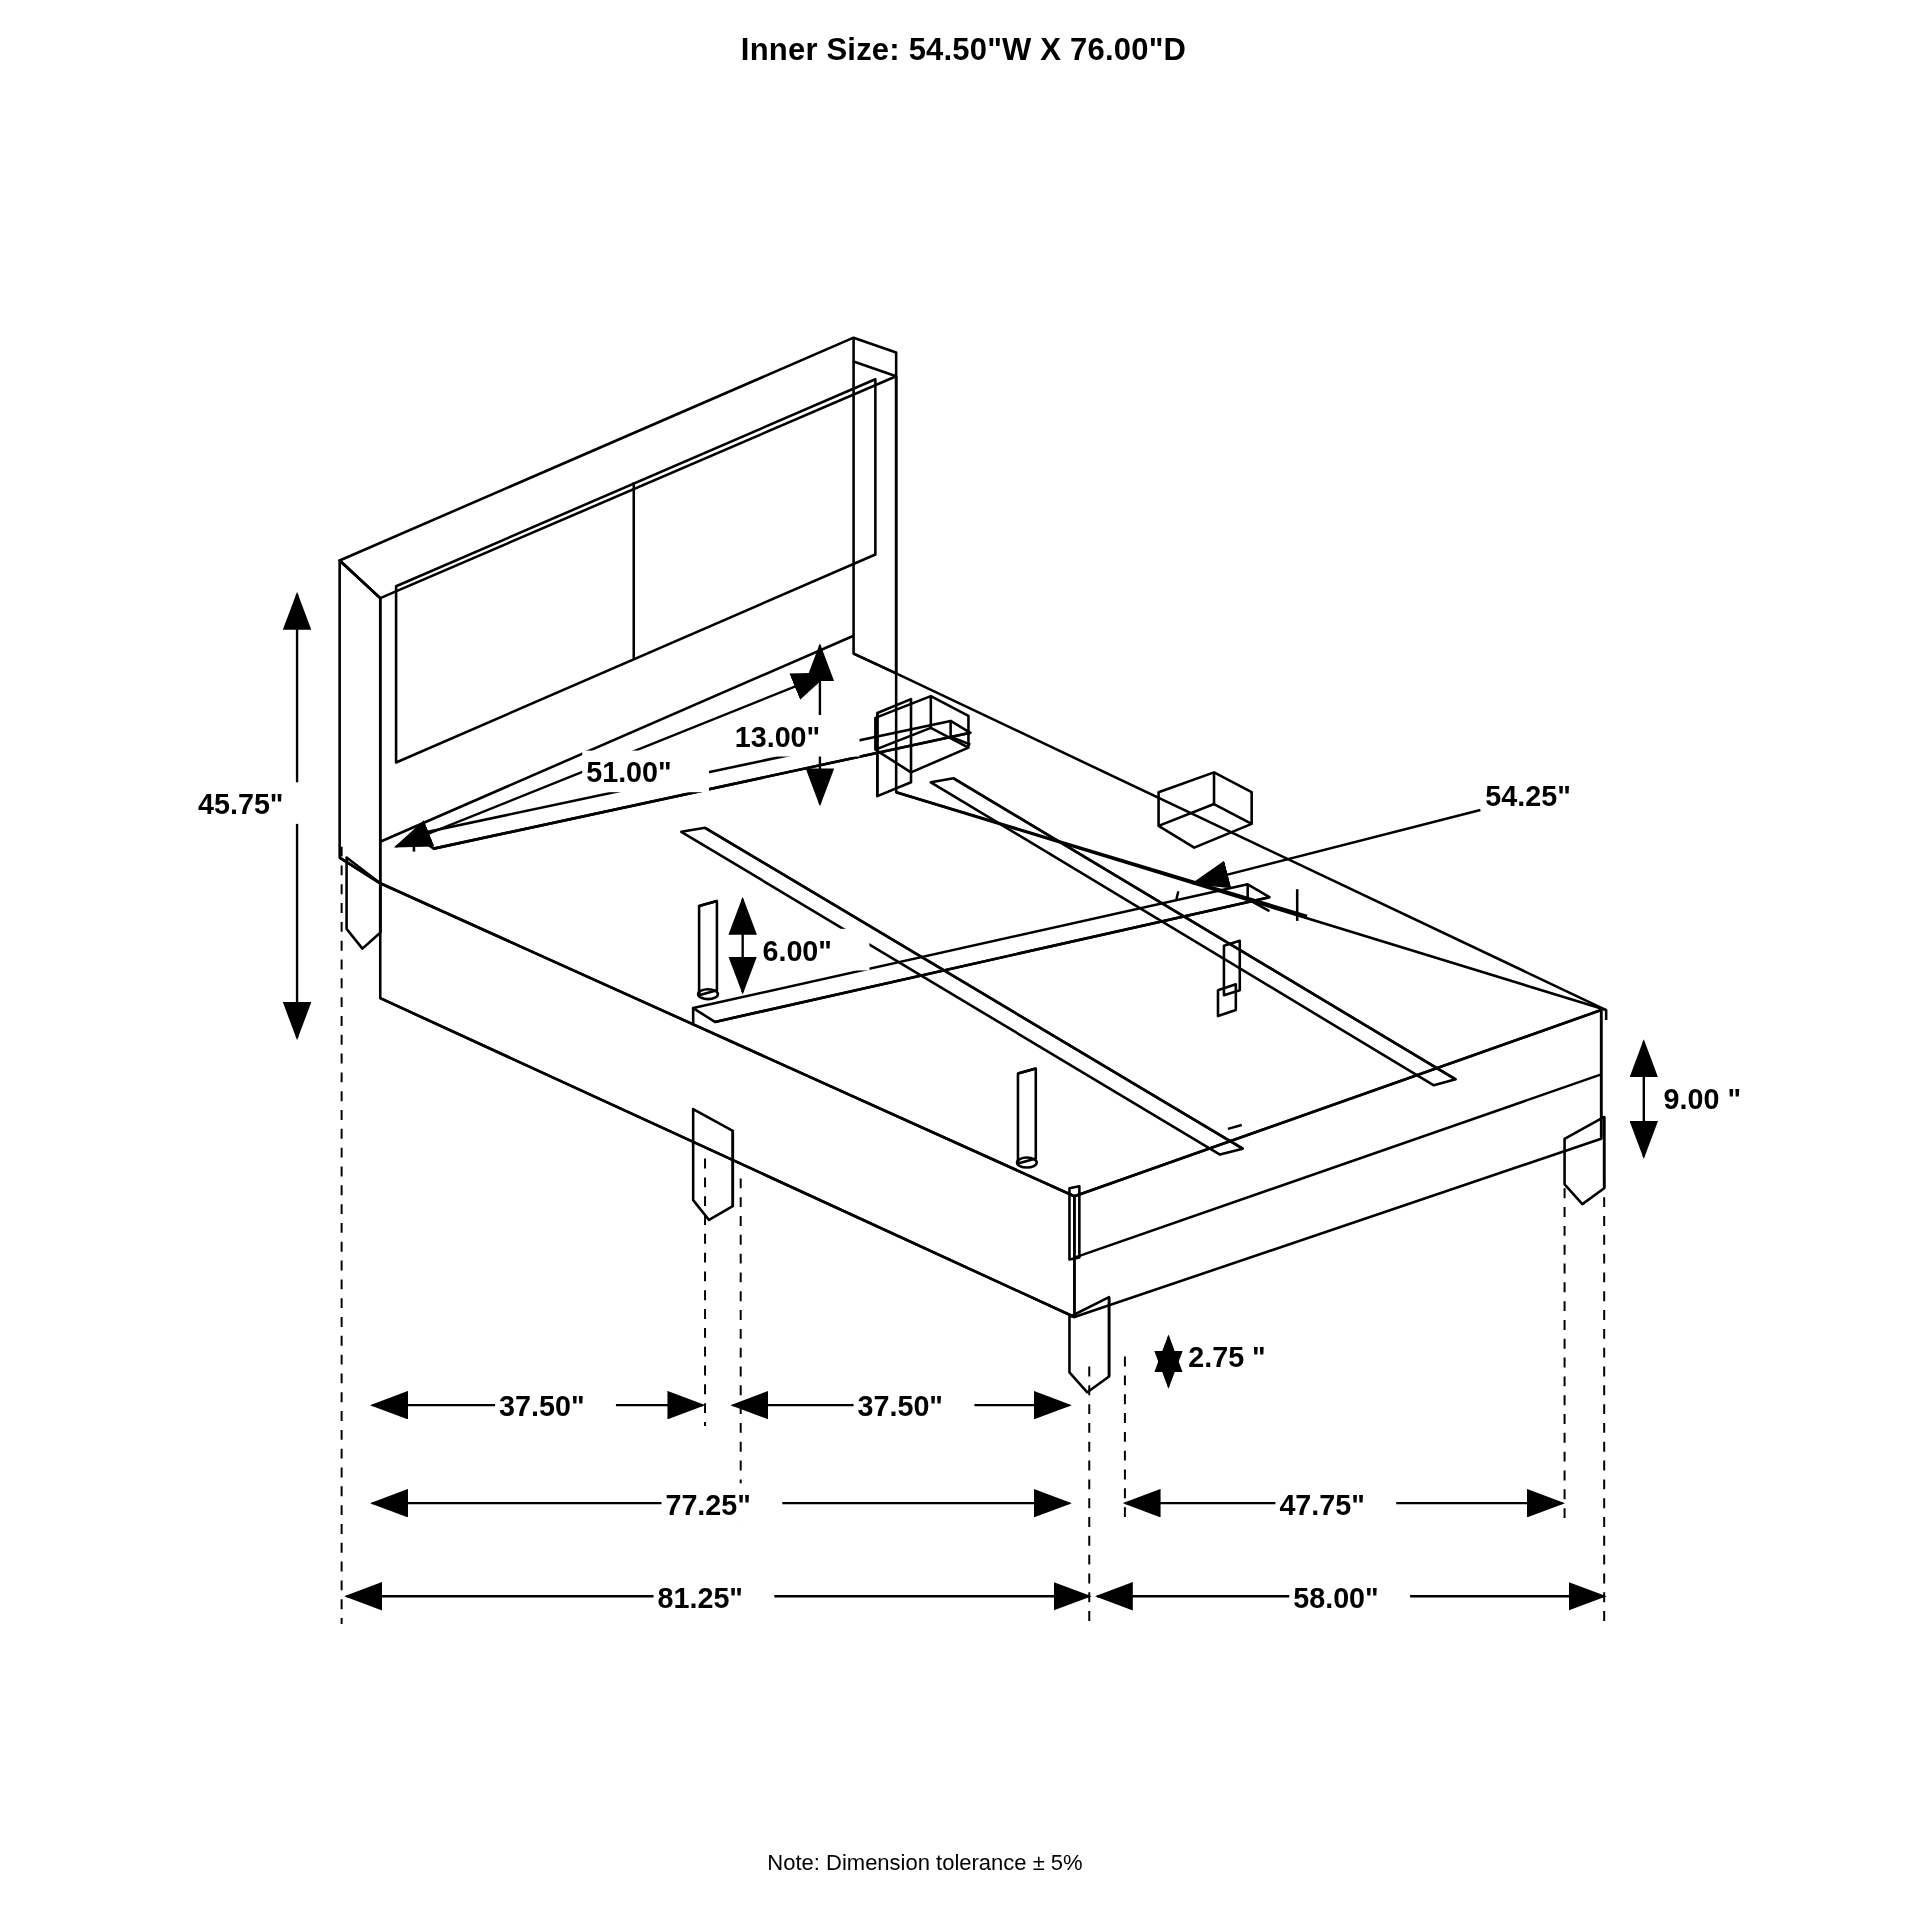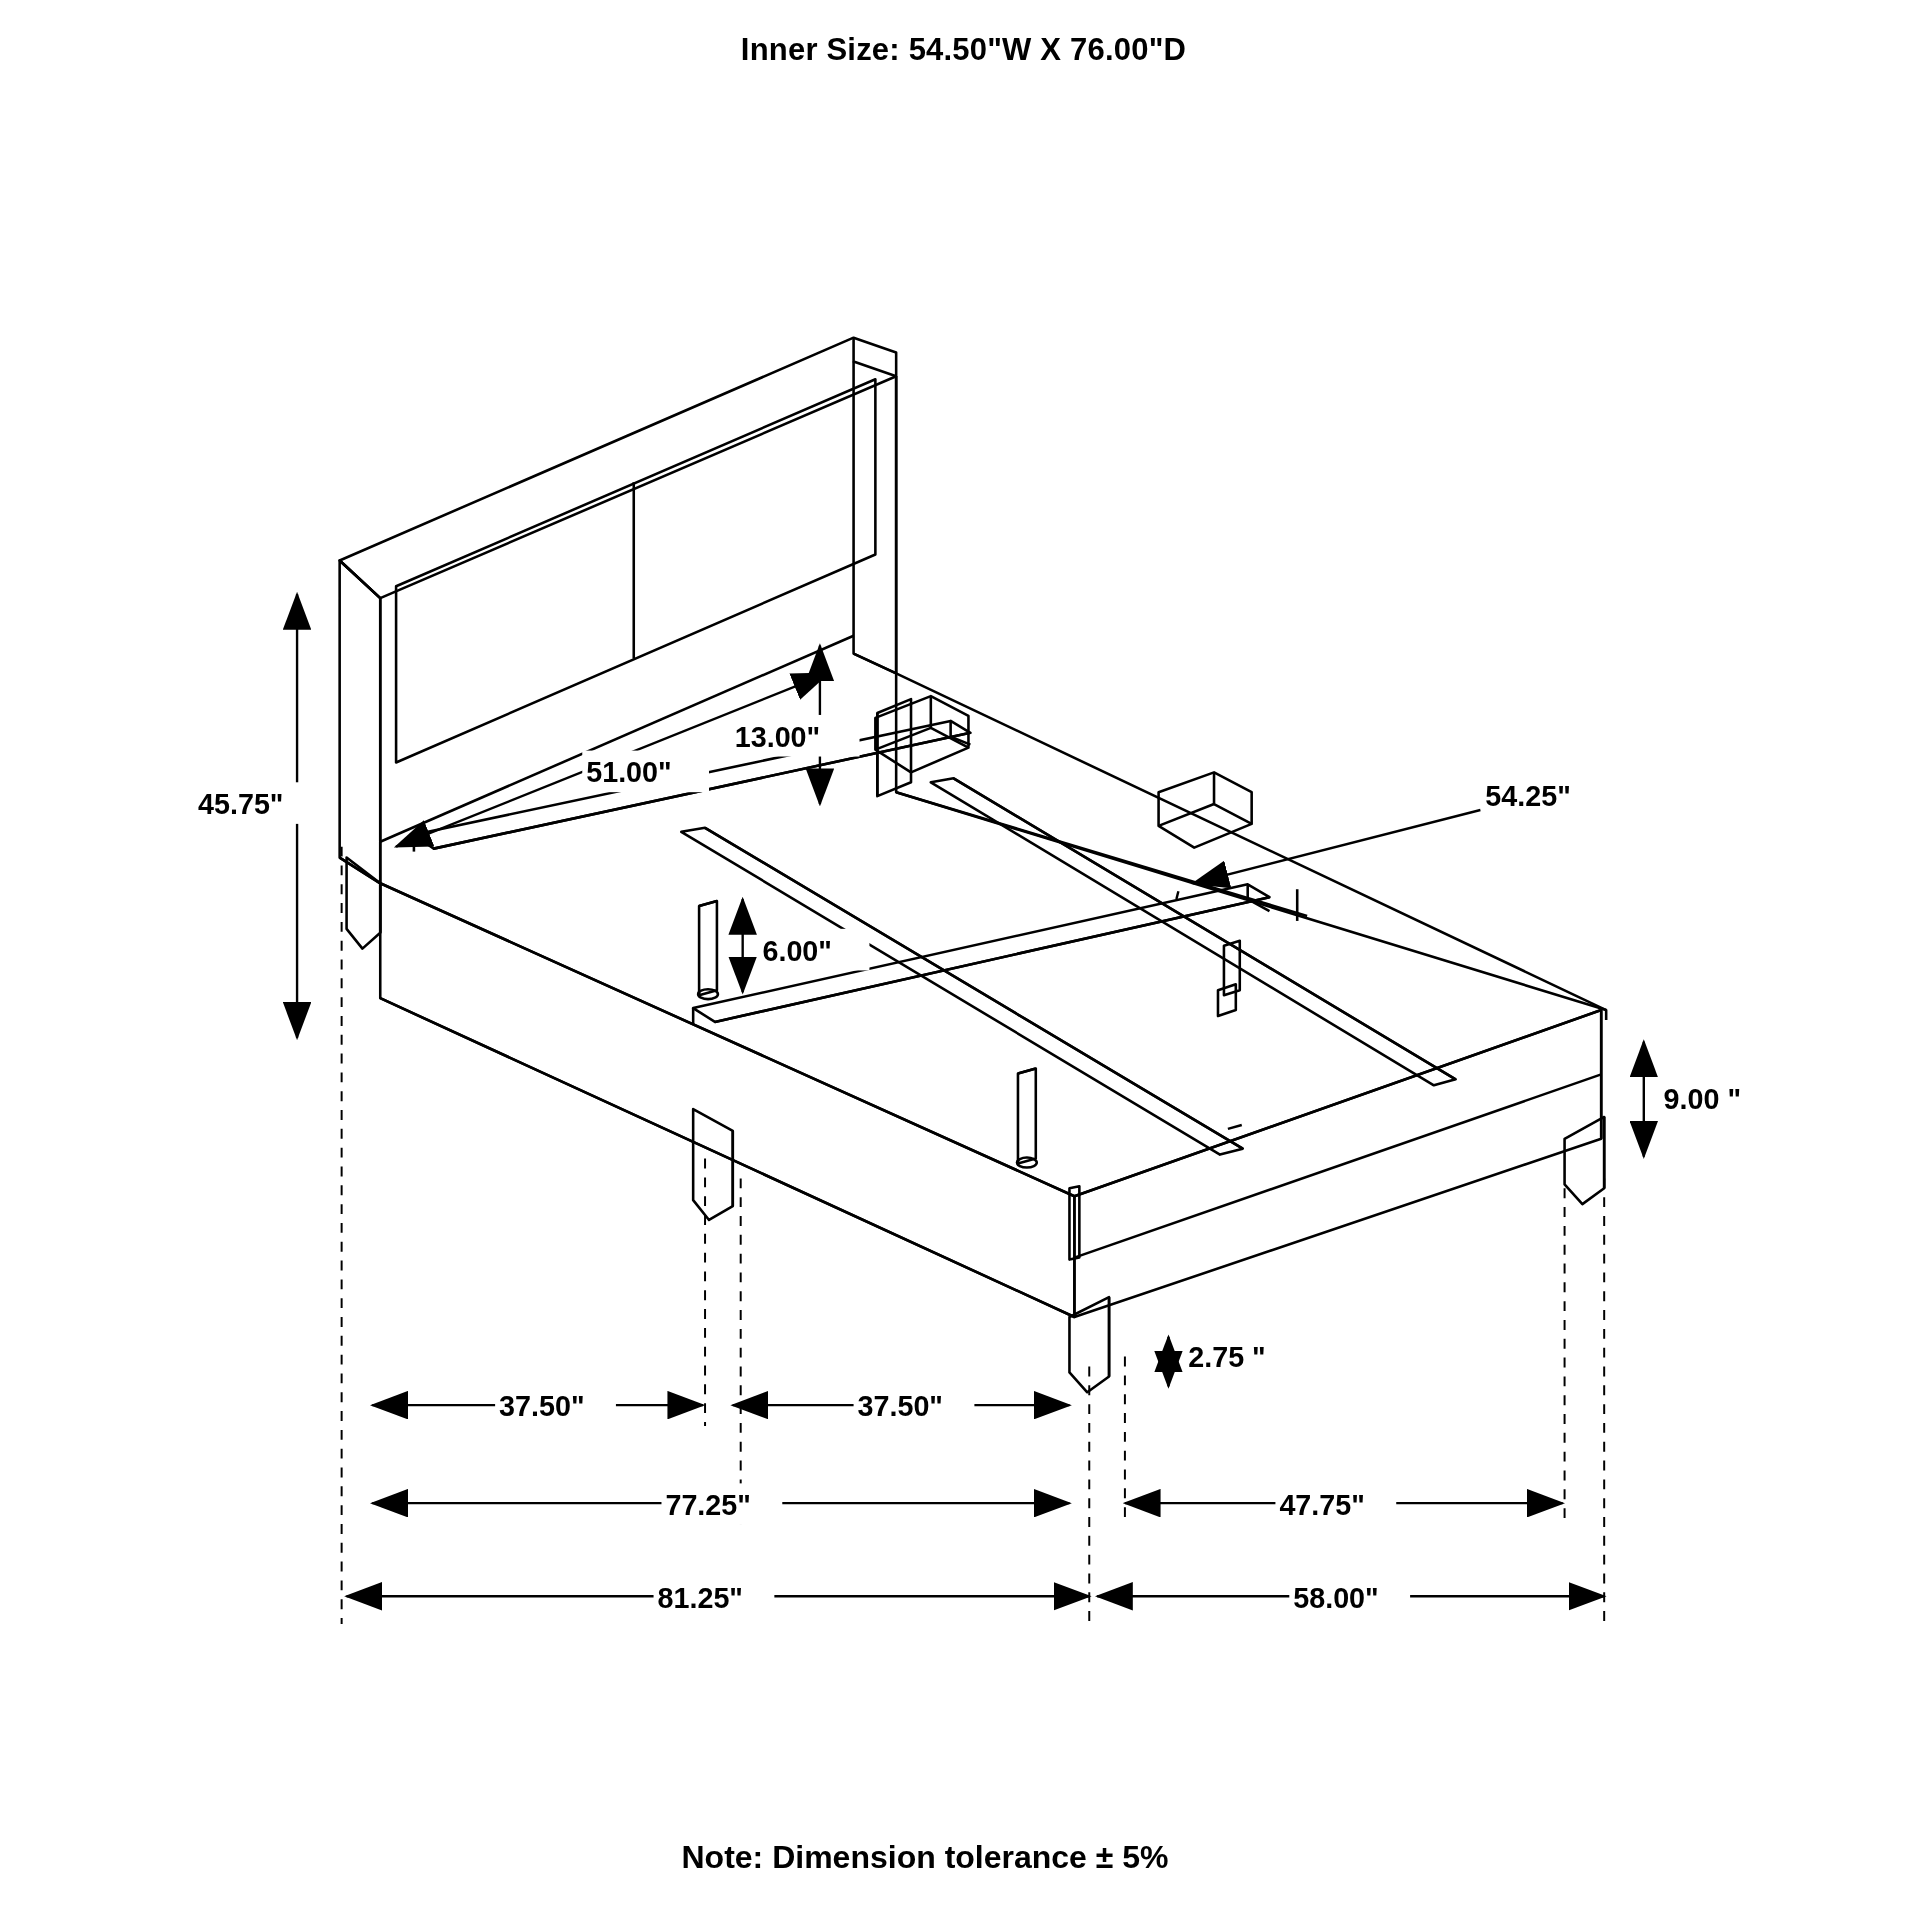--- a/index.html
+++ b/index.html
@@ -30,22 +30,22 @@
     font-size: 31px;
     font-weight: bold;
     letter-spacing: 0.2px;
   }
   .note {
     position: absolute;
     bottom: 51px;
     left: 0;
     width: 1850px;
     text-align: center;
-    font-size: 32px;
-    font-weight: bold;
+    font-size: 22px;
+    font-weight: normal;
   }
   svg.drawing {
     position: absolute;
     left: 0;
     top: 0;
     width: 1927px;
     height: 1927px;
   }
   .dimtext {
     font-family: "Liberation Sans", sans-serif;

